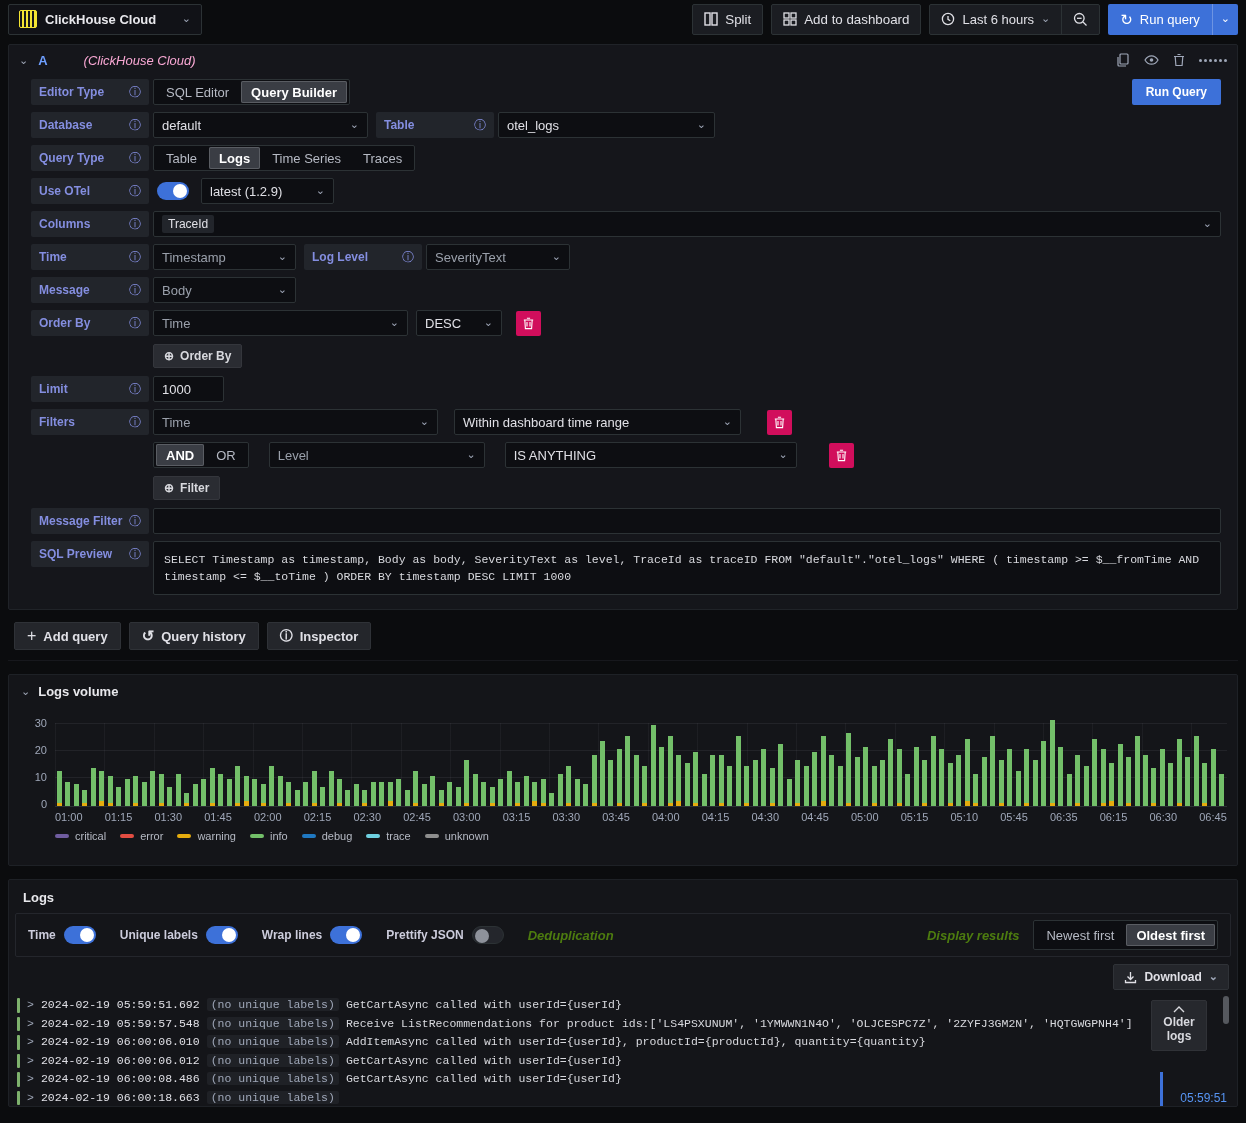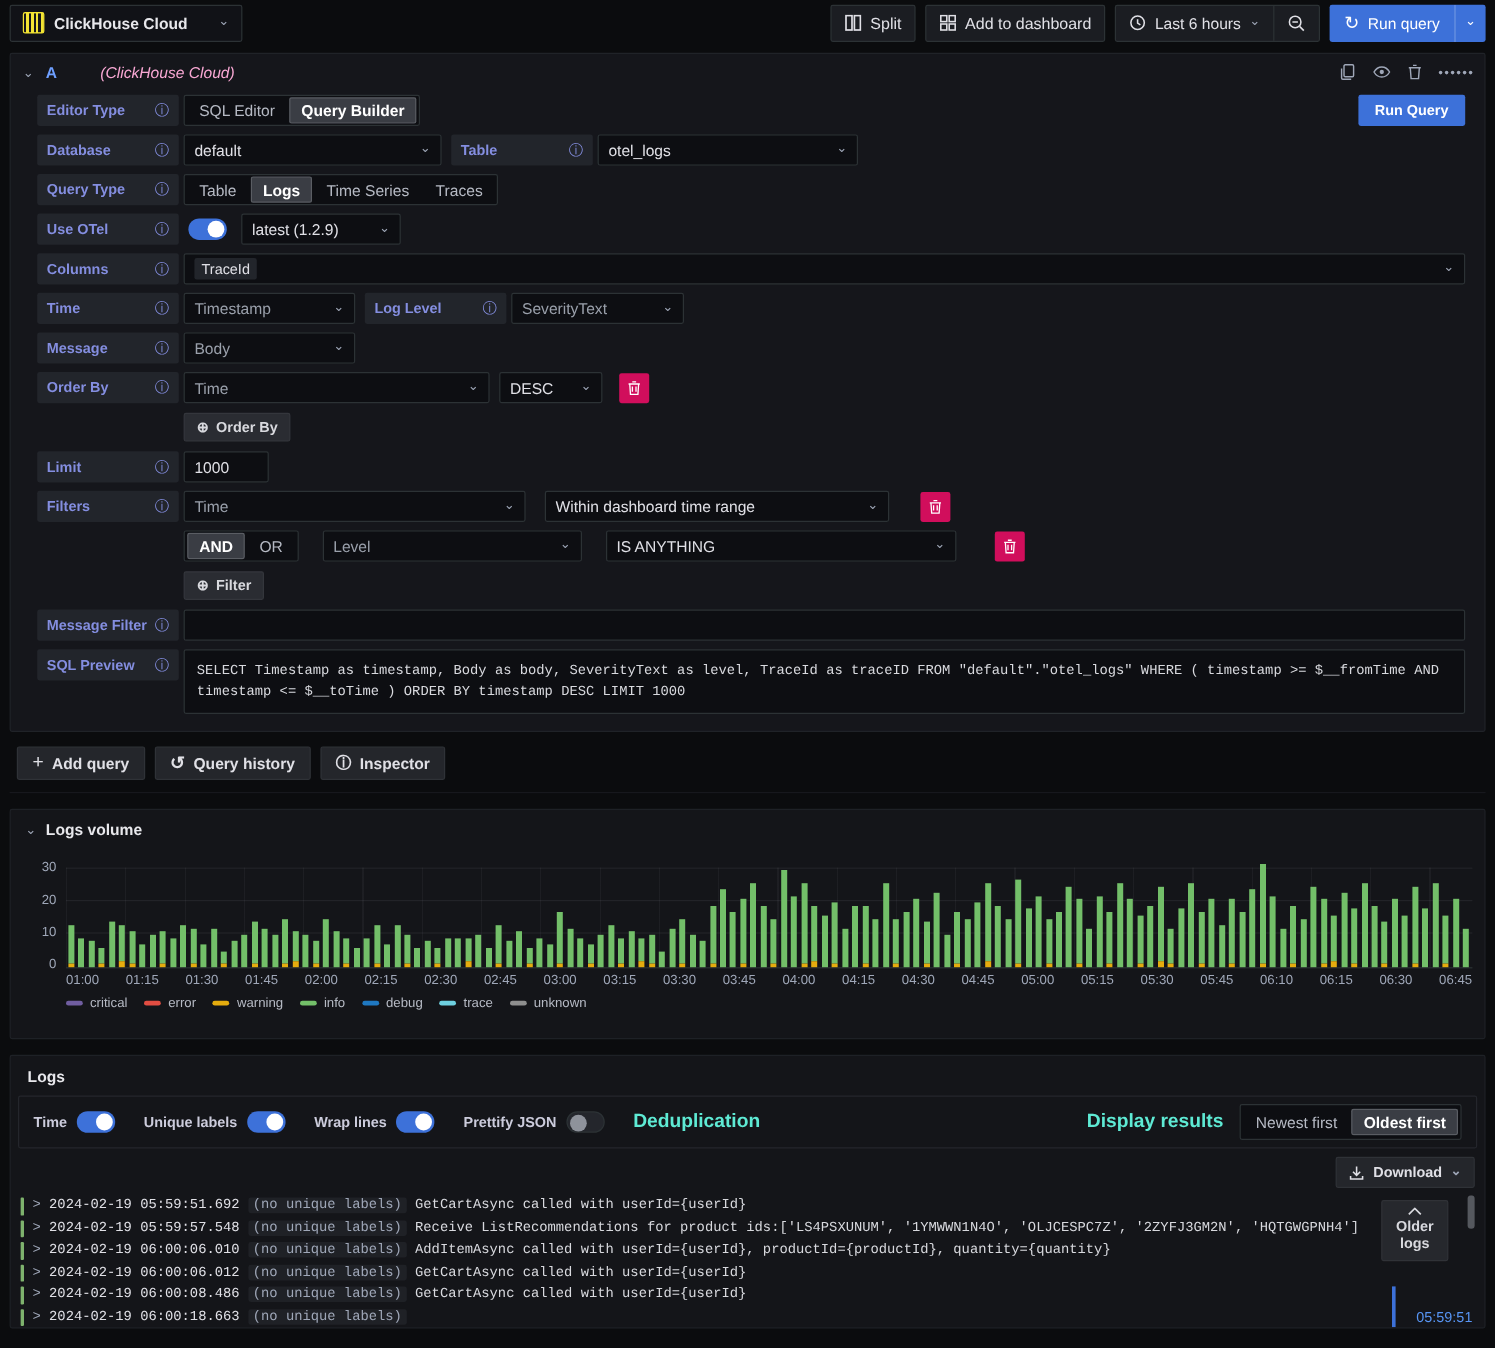--- a/index.html
+++ b/index.html
@@ -101,21 +101,21 @@
   .lg-item { display:flex; align-items:center; gap:6px; font-size:11px; color:#b6bac4; cursor:pointer; }
   .lg-swatch { width:14px; height:4px; border-radius:2px; }
 
   
   .logs-panel { margin-top:13px; background:#141519; border:1px solid #1e2126; border-radius:2px; height:228px; }
   .lp-title { font-weight:700; font-size:13px; color:#e8e8ec; padding:10px 14px 8px 14px; }
   .lp-controls { margin:0 6px; border:1px solid #24262c; border-radius:2px; height:44px;
     display:flex; align-items:center; padding:0 12px; gap:10px; }
   .ctl { display:flex; align-items:center; gap:8px; margin-right:14px; }
   .ctl-label { font-size:12px; font-weight:600; color:#ccccdc; }
-  .dedup-label { font-size:16px; font-weight:600; color:#5eead4; margin-right:4px; }
+  .dedup-label { font-size:13px; font-weight:600; color:#4d7c0f; margin-right:4px;font-style:italic; }
   .lp-spacer { flex:1; }
   .lp-download-row { display:flex; justify-content:flex-end; padding:7px 8px 4px 0; }
   .dl-btn { height:26px; display:flex; align-items:center; gap:7px; padding:0 10px;
     background:#24262b; border:1px solid #2f3237; border-radius:2px; color:#e0e0e6; font-weight:600; font-size:12px; cursor:pointer; }
   .lp-logs { position:relative; margin:2px 8px 0 8px; height:110px; overflow:hidden; }
   .log-row { display:flex; align-items:flex-start; gap:7px; padding:2px 0 2px 0; height:18.5px;
     font-family:"Liberation Mono","DejaVu Sans Mono",monospace; font-size:11.5px; color:#d8d9de; cursor:pointer; }
   .log-row .lvl { width:3px; align-self:stretch; background:#7eb26d; border-radius:1px; }
   .log-row .expand { color:#9fa7b8; }
   .log-row .lt { white-space:nowrap; color:#e0e0e6; }
@@ -933,23 +933,23 @@
           <span>03:00</span>
           <span>03:15</span>
           <span>03:30</span>
           <span>03:45</span>
           <span>04:00</span>
           <span>04:15</span>
           <span>04:30</span>
           <span>04:45</span>
           <span>05:00</span>
           <span>05:15</span>
-          <span>05:30</span>
+          <span>05:10</span>
           <span>05:45</span>
-          <span>06:10</span>
+          <span>06:35</span>
           <span>06:15</span>
           <span>06:30</span>
           <span>06:45</span>
         </div>
       <div class="legend" id="legend">
           <span class="lg-item">
             <span class="lg-swatch" style="background: rgb(112, 93, 160);"></span>
             <span>critical</span>
           </span>
           <span class="lg-item">

